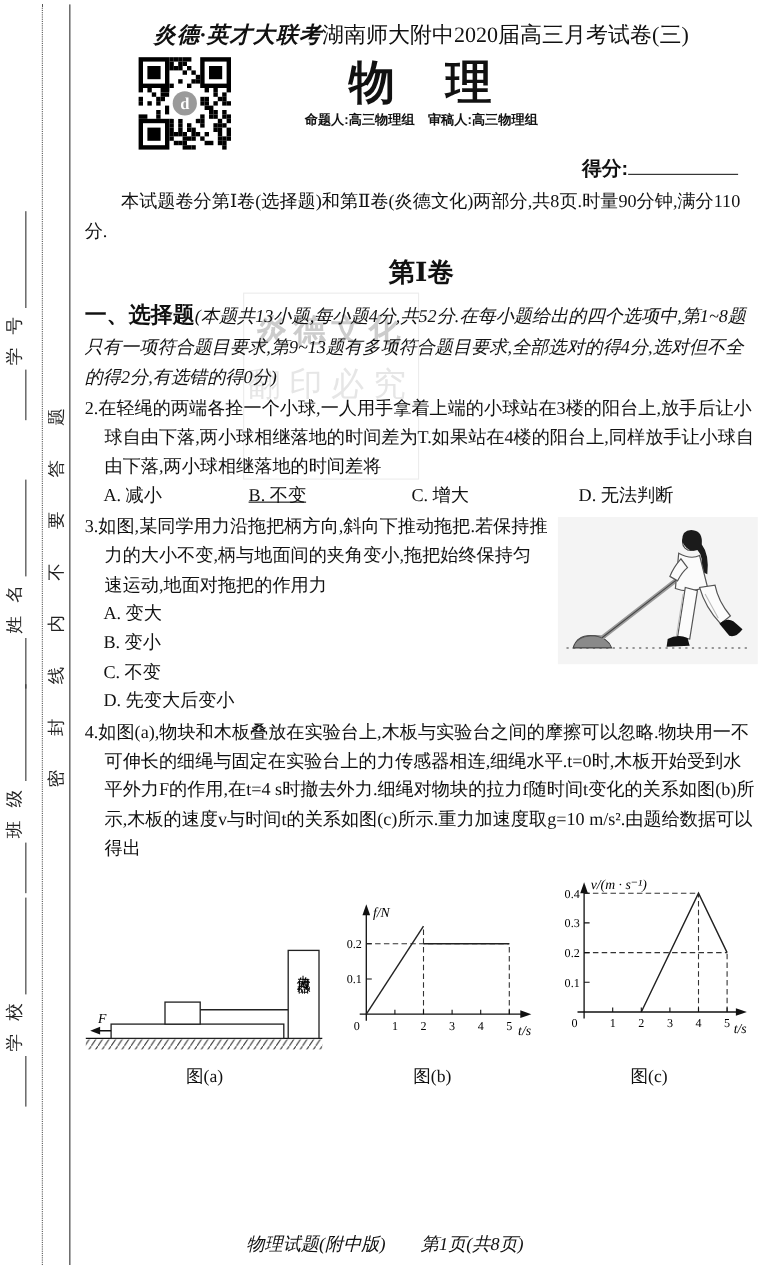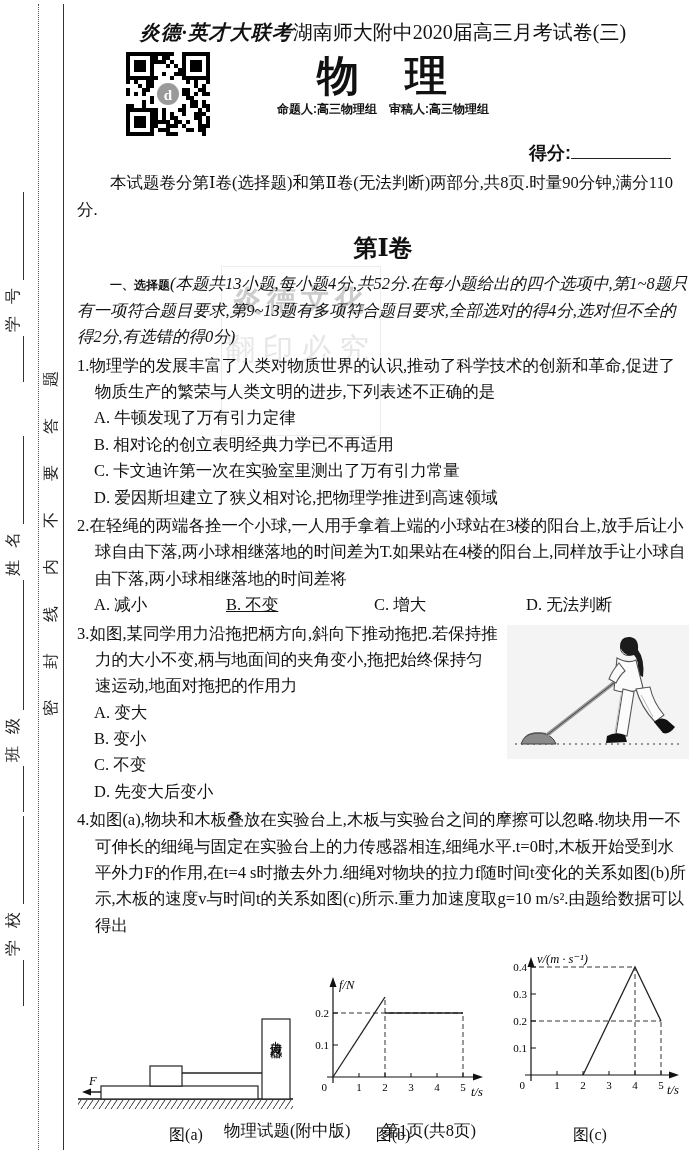--- a/index.html
+++ b/index.html
@@ -27,21 +27,21 @@
   .qr-wrap{position:absolute;left:47px;top:50px;width:88px;height:88px;}
   .subject-title{text-align:center;font-size:42px;font-weight:bold;margin-top:4px;letter-spacing:2px;line-height:1.15;}
   .setters{text-align:center;font-weight:bold;font-size:12px;margin-top:0;
         font-family:"Liberation Sans","DejaVu Sans",sans-serif;}
   .score-line{text-align:right;margin-top:20px;font-weight:bold;font-size:18px;padding-right:18px;
         font-family:"Liberation Sans","DejaVu Sans",sans-serif;}
   .score-blank{display:inline-block;width:100px;border-bottom:1.4px solid #222;height:16px;}
   .intro{margin:2px 0 0 0;text-indent:2em;}
   .part-title{text-align:center;font-size:24px;font-weight:bold;margin:6px 0 4px 0;}
   .section-head{margin:2px 0 0 0;}
-  .section-title{font-weight:bold;font-size:12px;margin-left:33px;}
+  .section-title{font-weight:bold;font-size:20px;}
   .section-note{font-style:italic;}
   .q{margin-top:2px;}
   .q-stem{margin:0;padding-left:18px;text-indent:-18px;}
   .opt{padding-left:17px;margin:0;}
   .opt-row{display:flex;padding-left:17px;margin:0;}
   .opt-row span{flex:0 0 auto;}
   .opt-a{width:132px;} .opt-b{width:148px;text-decoration:underline;} .opt-c{width:152px;}
   .q3-illustration{float:right;width:182px;height:134px;margin:4px 0 4px 8px;}
   .clear{clear:both;}
   
@@ -49,21 +49,21 @@
   .figure-box{text-align:center;}
   .fig-caption{font-size:16px;margin-top:0;}
   svg text{font-family:"Liberation Serif","DejaVu Serif",serif;}
   .tick-label{font-size:11px;}
   .axis-label{font-size:12.5px;font-style:italic;}
   .plot-line{fill:none;stroke:#222;stroke-width:1.3;}
   .plot-dash{fill:none;stroke:#333;stroke-width:1;stroke-dasharray:5 3;}
   .axis{stroke:#111;stroke-width:1.2;}
   .tick{stroke:#111;stroke-width:1;}
   .diagram-stroke{fill:#ffffff;stroke:#222;stroke-width:1.2;}
-  .footer{position:absolute;left:0;right:0;bottom:22px;text-align:center;font-size:16.5px;z-index:1;}
+  .footer{position:absolute;left:0;right:0;bottom:22px;text-align:center;font-size:16.5px;z-index:1;font-style:italic;}
   .footer span{margin:0 14px;}
 </style>
 </head>
 <body>
 
 <div class="page">
 
   <div class="vline-dotted"></div>
   <div class="vline-solid"></div>
 
@@ -230,37 +230,28 @@
     </div>
 
     <div class="subject-title">物　理</div>
 
     <div class="setters">命题人:高三物理组　审稿人:高三物理组</div>
 
     <div class="score-line">
       <span>得分:</span><span class="score-blank"></span>
     </div>
 
-    <p class="intro">本试题卷分第Ⅰ卷(选择题)和第Ⅱ卷(无法判断)两部分,共8页.时量90分钟,满分110分.</p>
+    <p class="intro">本试题卷分第Ⅰ卷(选择题)和第Ⅱ卷(炎德文化)两部分,共8页.时量90分钟,满分110分.</p>
 
     <div class="part-title">第Ⅰ卷</div>
 
     <p class="section-head">
       <span class="section-title">一、选择题</span><span class="section-note">(本题共13小题,每小题4分,共52分.在每小题给出的四个选项中,第1~8题只有一项符合题目要求,第9~13题有多项符合题目要求,全部选对的得4分,选对但不全的得2分,有选错的得0分)</span>
     </p>
 
-    <div class="q">
-      <p class="q-stem">
-        <span>1.</span><span>物理学的发展丰富了人类对物质世界的认识,推动了科学技术的创新和革命,促进了物质生产的繁荣与人类文明的进步,下列表述不正确的是</span>
-      </p>
-      <div class="opt">A. 牛顿发现了万有引力定律</div>
-      <div class="opt">B. 相对论的创立表明经典力学已不再适用</div>
-      <div class="opt">C. 卡文迪许第一次在实验室里测出了万有引力常量</div>
-      <div class="opt">D. 爱因斯坦建立了狭义相对论,把物理学推进到高速领域</div>
-    </div>
 
     <div class="q">
       <p class="q-stem">
         <span>2.</span><span>在轻绳的两端各拴一个小球,一人用手拿着上端的小球站在3楼的阳台上,放手后让小球自由下落,两小球相继落地的时间差为T.如果站在4楼的阳台上,同样放手让小球自由下落,两小球相继落地的时间差将</span>
       </p>
       <div class="opt-row">
         <span class="opt-a">A. 减小</span>
         <span class="opt-b">B. 不变</span>
         <span class="opt-c">C. 增大</span>
         <span>D. 无法判断</span>

